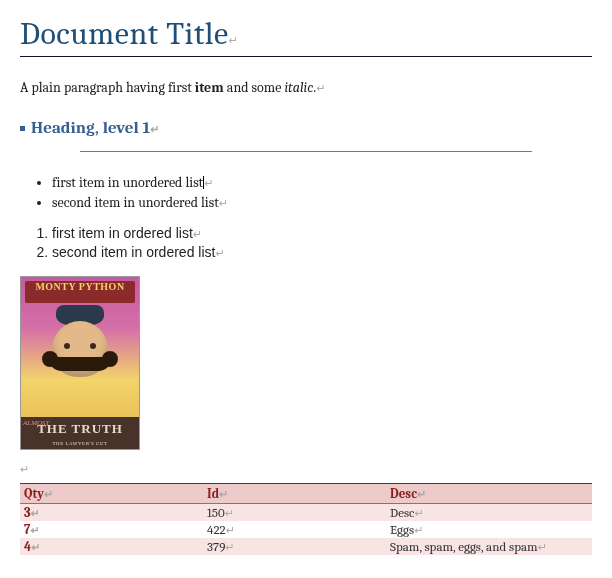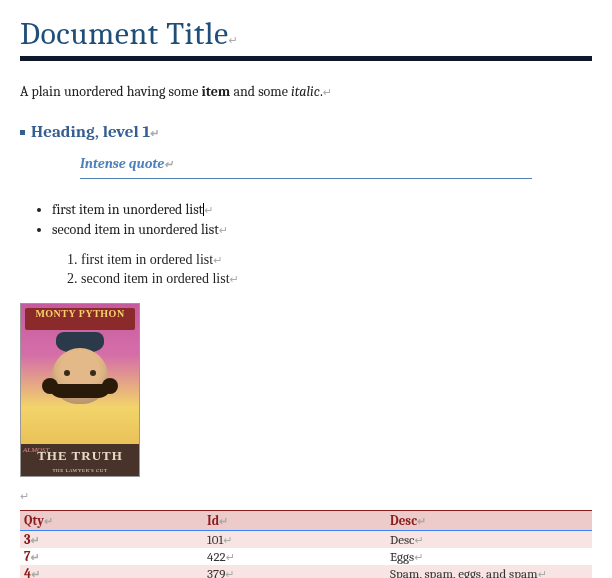--- a/index.html
+++ b/index.html
@@ -9,21 +9,21 @@
       font-family: Calibri, "Segoe UI", Arial, sans-serif;
       font-size: 14px;
       color: #333;
       width: 612px;
       background: #fff;
     }
     .doc-title {
       font-family: Cambria, Georgia, serif;
       font-size: 32px;
       color: #1f4e79;
-      border-bottom: 5px solid #0f172a;
+      border-bottom: 1px solid #0f172a;
       padding-bottom: 4px;
       margin-bottom: 22px;
       letter-spacing: .5px;
     }
     .para {
       font-family: Cambria, Georgia, serif;
       font-size: 14px;
       color: #222;
       margin-bottom: 22px;
     }
@@ -66,25 +66,24 @@
       font-family: Cambria, Georgia, serif;
       font-size: 14px;
       color: #222;
       margin-bottom: 3px;
     }
     ol.o-list {
       margin: 0 0 16px 0;
       padding-left: 32px;
     }
     ol.o-list li {
-      font-family: Liberation Serif, serif;
+      font-family: Liberation Sans, sans-serif;
       font-size: 14px;
       color: #222;
       margin-bottom: 3px;
-      margin-left: 29px;
     }
     .pm { color: #aaa; font-size: 11px; }
     .image-placeholder {
       width: 120px;
       height: 174px;
       margin-bottom: 10px;
       position: relative;
       overflow: hidden;
       border: 1px solid #999;
     }
@@ -177,29 +176,28 @@
 </head>
 <body>
 
 
 
 <div class="doc-title">
   <span>Document Title</span><span class="pm">↵</span>
 </div>
 
 <div class="para">
-  <span>A plain unordered having some </span><b>item</b><span> and some </span><i>italic</i><span>.</span><span class="pm">↵</span>
+  <span>A plain paragraph having first </span><b>item</b><span> and some </span><i>italic</i><span>.</span><span class="pm">↵</span>
 </div>
 
 <div class="h1">
   <span class="dot-marker"></span><span>Heading, level 1</span><span class="pm">↵</span>
 </div>
 
 <div class="quote-block">
-  <span class="intense-quote"><span>Intense quote</span><span class="pm">↵</span></span>
   <hr class="quote-hr">
 </div>
 
 <ul class="u-list">
   <li><span>first item in unordered list</span><span class="cursor"></span><span class="pm">↵</span></li>
   <li><span>second item in unordered list</span><span class="pm">↵</span></li>
 </ul>
 
 <ol class="o-list">
   <li><span>first item in ordered list</span><span class="pm">↵</span></li>
@@ -231,21 +229,21 @@
   <thead>
     <tr>
       <th class="first"><span>Qty</span><span class="pm">↵</span></th>
       <th><span>Id</span><span class="pm">↵</span></th>
       <th><span>Desc</span><span class="pm">↵</span></th>
     </tr>
   </thead>
   <tbody>
     <tr class="odd">
       <td class="first"><span>3</span><span class="pm">↵</span></td>
-      <td class="cellv"><span>101</span><span class="pm">↵</span></td>
+      <td class="cellv"><span>150</span><span class="pm">↵</span></td>
       <td class="cellv"><span>Desc</span><span class="pm">↵</span></td>
     </tr>
     <tr class="even">
       <td class="first"><span>7</span><span class="pm">↵</span></td>
       <td class="cellv"><span>422</span><span class="pm">↵</span></td>
       <td class="cellv"><span>Eggs</span><span class="pm">↵</span></td>
     </tr>
     <tr class="odd">
       <td class="first"><span>4</span><span class="pm">↵</span></td>
       <td class="cellv"><span>379</span><span class="pm">↵</span></td>

